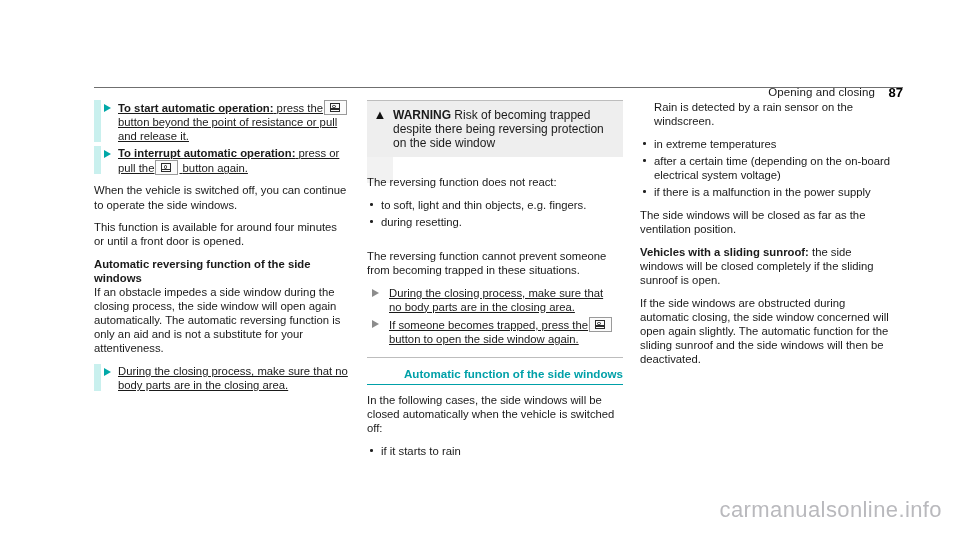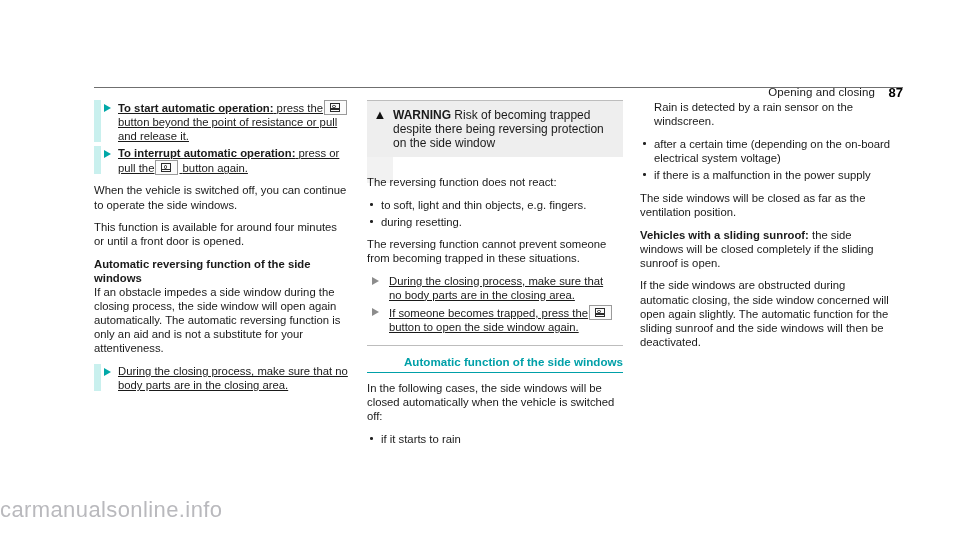--- a/index.html
+++ b/index.html
@@ -214,20 +214,21 @@
     margin-bottom: 8px;
     text-align: right;
   }
 
   
   .watermark {
     position: absolute;
     left: 0;
     right: 18px;
     bottom: 10px;
+    text-align: right;
     font-size: 22px;
     color: #b9b9bd;
     letter-spacing: 0.4px;
     font-family: "Liberation Sans", sans-serif;
   }
 </style>
 </head>
 <body>
 
 <div class="page-header">
@@ -274,21 +275,21 @@
     <div class="warn-body">
       <div class="warn-gutter"></div>
       <div class="warn-content">
 
         <p>The reversing function does not react:</p>
 
         <div class="dot-item">
           <span class="dot"></span>
           <span>to soft, light and thin objects, e.g. fingers.</span>
         </div>
-        <div class="dot-item" style="margin-bottom:8px">
+        <div class="dot-item" style="margin-bottom:20px">
           <span class="dot"></span>
           <span>during resetting.</span>
         </div>
 
         <p>The reversing function cannot prevent someone from becoming trapped in these situations.</p>
 
         <div class="tri-block plain">
           <span class="tri gray"></span>
           <p class="tight">During the closing process, make sure that no body parts are in the closing area.</p>
         </div>
@@ -312,20 +313,24 @@
   </div>
 
 </div>
 
 <div class="col col-3">
 
   <p style="padding-left:14px">Rain is detected by a rain sensor on the windscreen.</p>
 
   <div class="dot-item">
     <span class="dot"></span>
+    <span>in extreme temperatures</span>
+  </div>
+  <div class="dot-item">
+    <span class="dot"></span>
     <span>after a certain time (depending on the on-board electrical system voltage)</span>
   </div>
   <div class="dot-item" style="margin-bottom:9px">
     <span class="dot"></span>
     <span>if there is a malfunction in the power supply</span>
   </div>
 
   <p>The side windows will be closed as far as the ventilation position.</p>
 
   <p><span class="bold">Vehicles with a sliding sunroof:</span> <span>the side windows will be closed completely if the sliding sunroof is open.</span></p>

